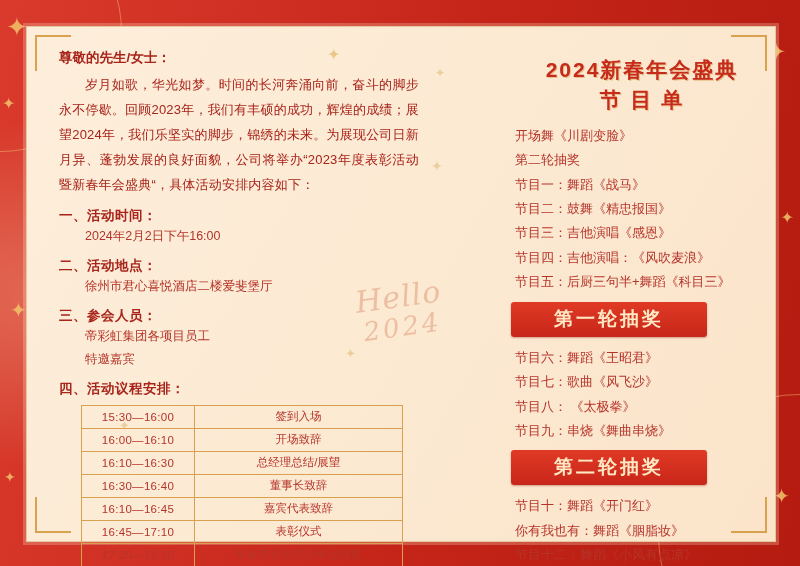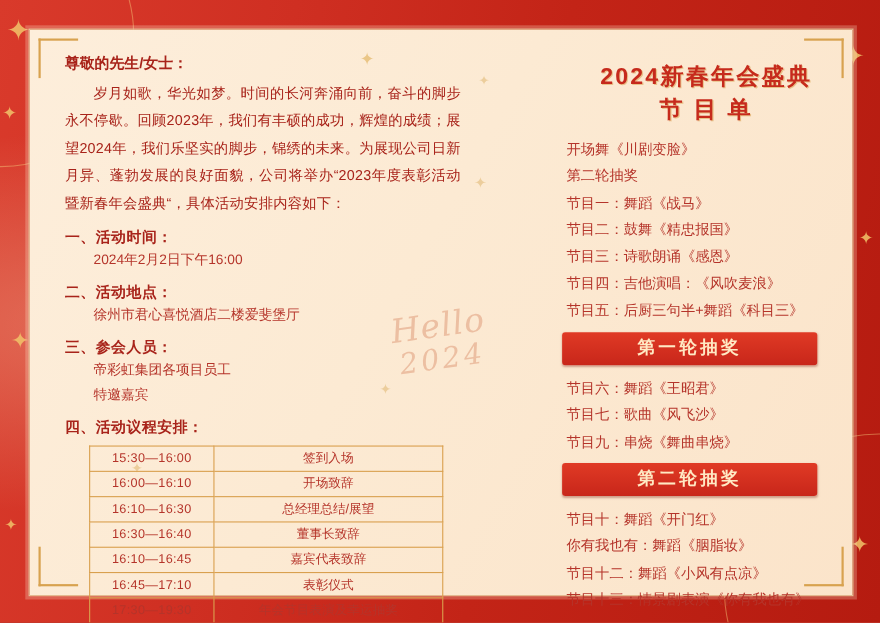--- a/index.html
+++ b/index.html
@@ -140,24 +140,24 @@
     padding-left: 18px;
   }
   .prog-item {
     font-size: 13px;
     color: #b5342a;
     line-height: 1.88;
     white-space: nowrap;
   }
   .lottery {
     margin: 7px 0 7px 14px;
-    width: 232px;
+    width: 196px;
     background: linear-gradient(180deg, #e03a25 0%, #c8261a 100%);
     color: #ffe9c4;
-    font-size: 16px;
+    font-size: 19px;
     font-weight: bold;
     text-align: center;
     padding: 4px 0 5px 0;
     border-radius: 3px;
     letter-spacing: 3px;
     box-shadow: 0 1px 2px rgba(120, 20, 10, 0.35);
   }
 
   
   .hello {
@@ -279,30 +279,31 @@
       <div class="prog-title">
         <div>2024新春年会盛典</div>
         <div>节 目 单</div>
       </div>
 
       <div class="prog-list">
         <div class="prog-item">开场舞《川剧变脸》</div>
         <div class="prog-item">第二轮抽奖</div>
         <div class="prog-item">节目一：舞蹈《战马》</div>
         <div class="prog-item">节目二：鼓舞《精忠报国》</div>
-        <div class="prog-item">节目三：诗歌朗诵《感恩》</div>
+        <div class="prog-item">节目三：吉他演唱《感恩》</div>
         <div class="prog-item">节目四：吉他演唱：《风吹麦浪》</div>
         <div class="prog-item">节目五：后厨三句半+舞蹈《科目三》</div>
       </div>
 
       <div class="lottery">第一轮抽奖</div>
 
       <div class="prog-list">
         <div class="prog-item">节目六：舞蹈《王昭君》</div>
         <div class="prog-item">节目七：歌曲《风飞沙》</div>
+        <div class="prog-item">节目八： 《太极拳》</div>
         <div class="prog-item">节目九：串烧《舞曲串烧》</div>
       </div>
 
       <div class="lottery">第二轮抽奖</div>
 
       <div class="prog-list">
         <div class="prog-item">节目十：舞蹈《开门红》</div>
         <div class="prog-item">你有我也有：舞蹈《胭脂妆》</div>
         <div class="prog-item">节目十二：舞蹈《小风有点凉》</div>
         <div class="prog-item">节目十三：情景剧表演《你有我也有》</div>

